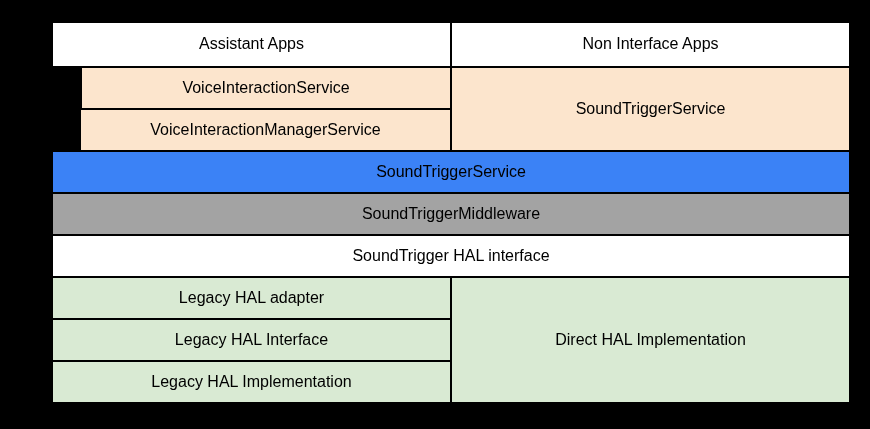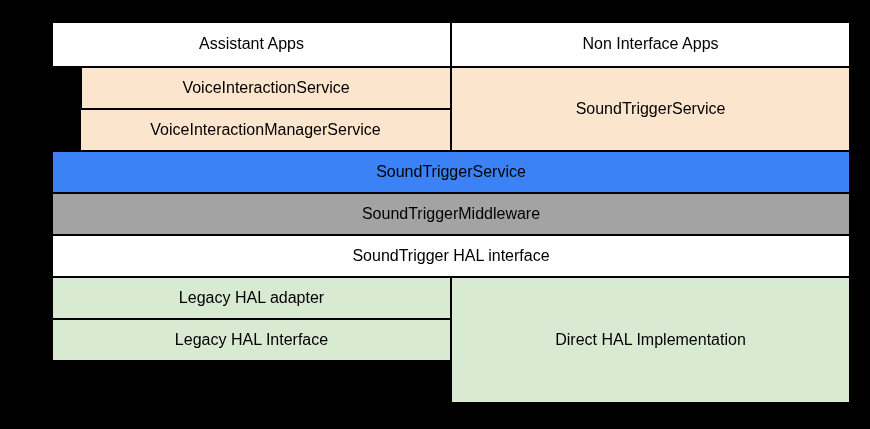--- a/index.html
+++ b/index.html
@@ -74,16 +74,17 @@
   <div class="cell bg-blue p-stservice">SoundTriggerService</div>
 
   <div class="cell bg-yellow p-stmiddleware">SoundTriggerMiddleware</div>
 
   <div class="cell bg-green p-legacyadapter">Legacy HAL adapter</div>
 
   <div class="cell bg-white p-sthal">SoundTrigger HAL interface</div>
 
   <div class="cell bg-green p-legacyiface">Legacy HAL Interface</div>
 
+  <div class="cell bg-green p-legacyimpl">Legacy HAL Implementation</div>
 
   <div class="cell bg-green p-directimpl">Direct HAL Implementation</div>
 
 </div>
 
 </body></html>

